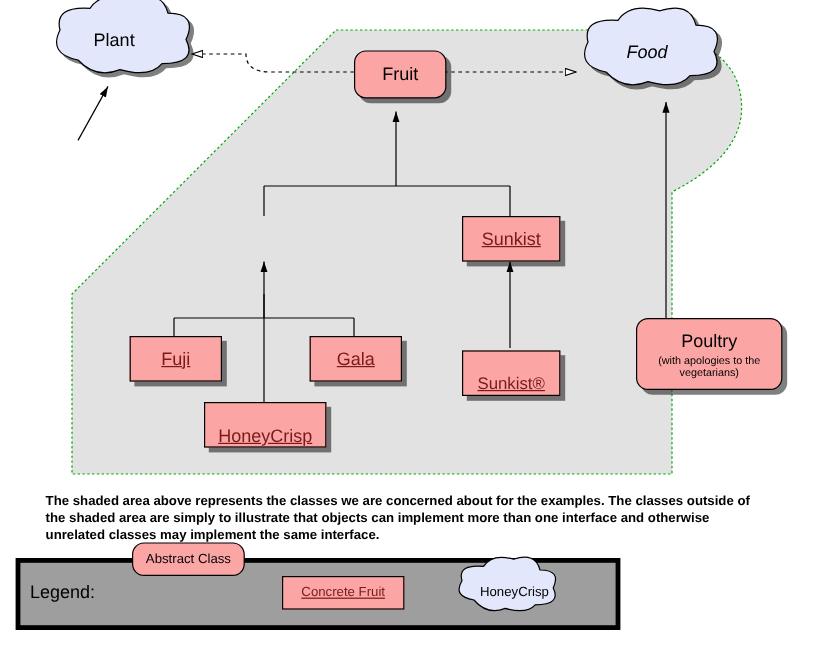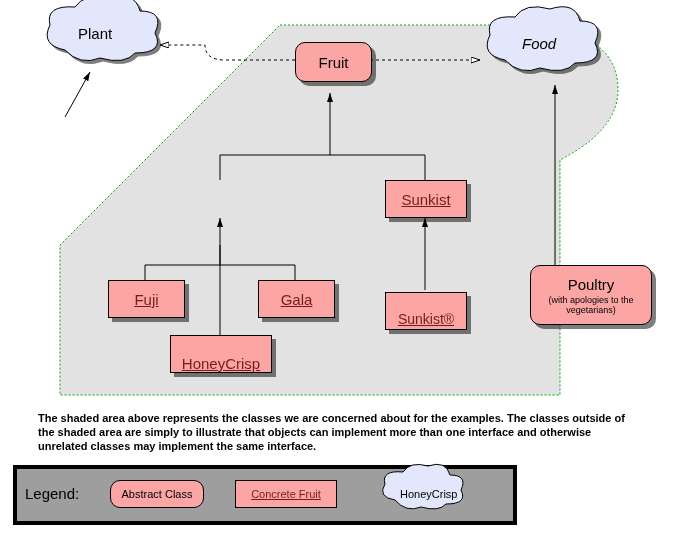--- a/index.html
+++ b/index.html
@@ -100,21 +100,21 @@
 </div>
 
 <div class="box round" style="left:530px;top:265px;width:120px;height:58px;">
   <span class="abstract">Poultry</span>
   <span class="sub" style="padding:0 6px;">(with apologies to the vegetarians)</span>
 </div>
 
 <div class="caption" style="left:38px;top:412px;width:605px;">The shaded area above represents the classes we are concerned about for the examples.  The classes outside of the shaded area are simply to illustrate that objects can implement more than one interface and otherwise unrelated classes may implement the same interface.</div>
 
 <div style="position:absolute;left:25px;top:485px;font-size:15px;">Legend:</div>
-<div class="box round" style="left:110px;top:480px;width:92px;height:26px;box-shadow:none;">
+<div class="box round" style="left:110px;top:452px;width:92px;height:26px;box-shadow:none;">
   <span style="font-size:11px;">Abstract Class</span>
 </div>
 <div class="box" style="left:235px;top:480px;width:100px;height:26px;box-shadow:none;">
   <span class="concrete" style="font-size:11px;">Concrete Fruit</span>
 </div>
 <div class="cloud-text" style="left:400px;top:488px;font-size:11px;">HoneyCrisp</div>
 
 </div>
 
 </body></html>

